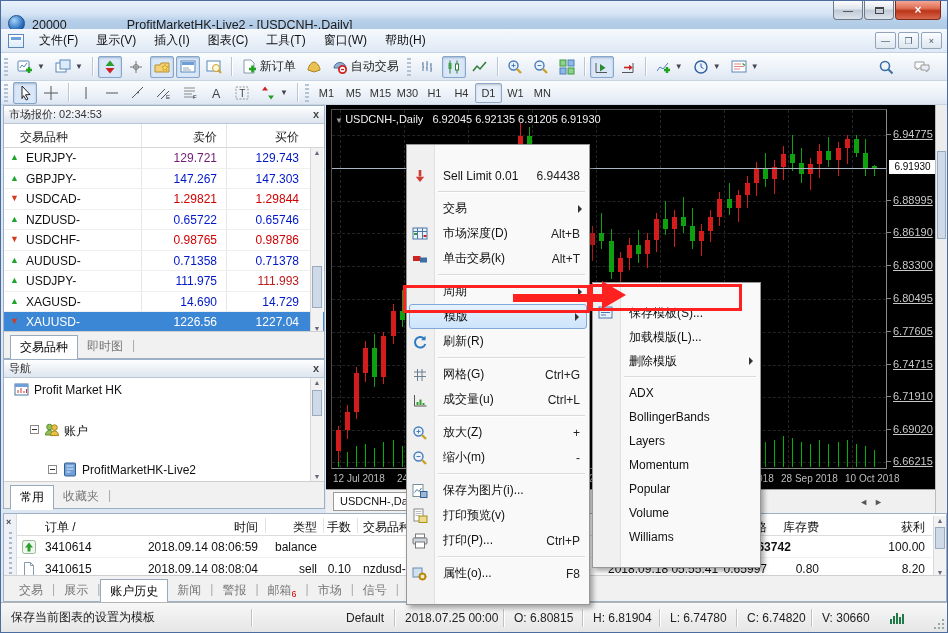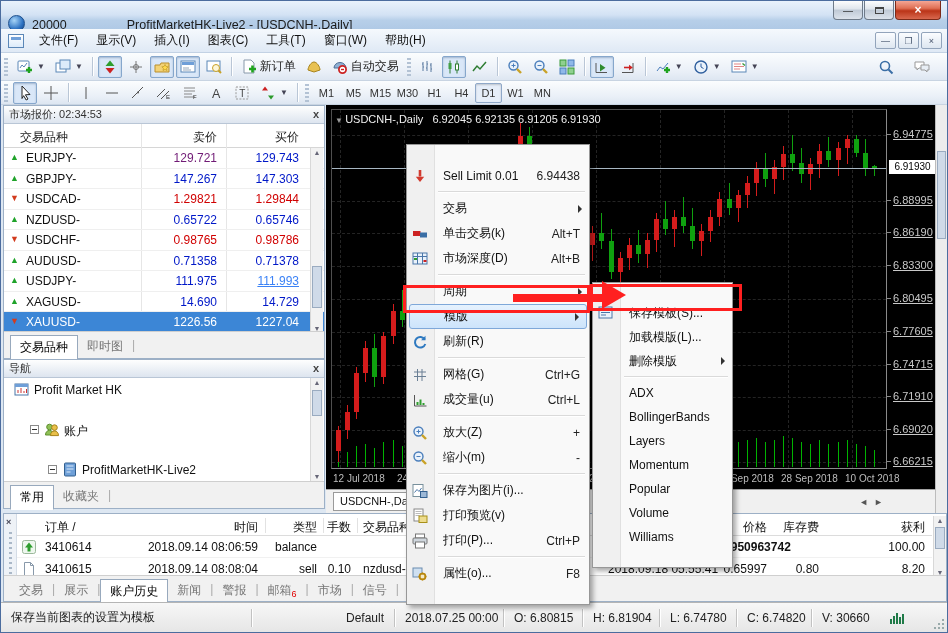--- a/index.html
+++ b/index.html
@@ -81,21 +81,21 @@
 .plabel{position:absolute;left:563px;width:47px;height:14px;background:#fff;color:#000;font-size:10px;text-align:center;line-height:14px;}
 #dates{position:absolute;left:5px;top:366px;width:600px;height:16px;}
 .xlab{position:absolute;top:2px;font-size:10px;color:#bdbdbd;white-space:nowrap;}
 #chart-tabstrip{position:absolute;left:0;right:0;top:384px;height:24px;background:#f0f0f0;border-top:1px solid #a3a3a3;display:flex;align-items:center;padding-left:7px;}
 .chart-tab{height:19px;background:#fff;border:1px solid #9a9a9a;padding:2px 6px;font-size:11px;width:92px;overflow:hidden;white-space:nowrap;}
 .tab-arrows{margin-left:auto;margin-right:46px;color:#555;font-size:9px;letter-spacing:6px;}
 #chart-vscroll{position:absolute;left:934px;top:104px;width:12px;height:408px;background:#ececec;border-left:1px solid #bcbcbc;}
 
 .cmenu{position:absolute;background:linear-gradient(to right,#f0f0f0 27px,#e0e0e0 27px,#e0e0e0 28px,#f9f9f9 28px);border:1px solid #979797;box-shadow:3px 3px 5px rgba(0,0,0,.35);padding:18px 0;z-index:40;}
 #cmenu{left:405px;top:143px;width:184px;}
-#csub{left:591px;top:281px;width:141px;z-index:45;}
+#csub{left:591px;top:281px;width:169px;z-index:45;}
 .mitem{position:relative;height:25px;display:flex;align-items:center;padding-left:36px;padding-right:9px;font-size:12px;color:#111;white-space:nowrap;}
 #csub .mitem{height:24px;}
 .mitem .micon{position:absolute;left:5px;top:50%;margin-top:-8px;width:18px;line-height:0;}
 .msc{margin-left:auto;color:#222;padding-left:12px;}
 .marr{position:absolute;right:7px;top:50%;margin-top:-4px;width:0;height:0;border-left:4px solid #333;border-top:4px solid rgba(0,0,0,0);border-bottom:4px solid rgba(0,0,0,0);}
 .mitem.selected{background:linear-gradient(#e6f2fe,#cde4fb);border:1px solid #7fa8d9;border-radius:3px;margin:0 2px;padding-left:34px;}
 .msep{height:8px;position:relative;}
 .msep:after{content:"";position:absolute;left:31px;right:4px;top:3px;height:1px;background:#dadada;box-shadow:0 1px 0 #fff;}
 
 .ann-box{position:absolute;border:3px solid #ff2020;z-index:50;}
@@ -515,21 +515,21 @@
         <div class="mw-row">
           <span class="arr arr-up" style="left: 6px; color: rgb(31, 163, 42);">▲</span>
           <span style="left: 22px;">AUDUSD-</span>
           <span class="num" style="right: 107px; color: rgb(0, 24, 200);">0.71358</span>
           <span class="num" style="right: 25px; color: rgb(0, 24, 200);">0.71378</span>
         </div>
         <div class="mw-row">
           <span class="arr arr-up" style="left: 6px; color: rgb(31, 163, 42);">▲</span>
           <span style="left: 22px;">USDJPY-</span>
           <span class="num" style="right: 107px; color: rgb(0, 24, 200);">111.975</span>
-          <span class="num" style="right: 25px; color: #3b82f6; text-decoration: underline;">111.993</span>
+          <span class="num" style="right: 25px; color: #b91c1c;">111.993</span>
         </div>
         <div class="mw-row">
           <span class="arr arr-up" style="left: 6px; color: rgb(31, 163, 42);">▲</span>
           <span style="left: 22px;">XAGUSD-</span>
           <span class="num" style="right: 107px; color: rgb(0, 24, 200);">14.690</span>
           <span class="num" style="right: 25px; color: rgb(0, 24, 200);">14.729</span>
         </div>
         <div class="mw-row selected">
           <span class="arr arr-down" style="left: 6px; color: rgb(210, 59, 30);">▼</span>
           <span style="left: 22px;">XAUUSD-</span>
@@ -954,36 +954,36 @@
         <span>Sell Limit 0.01</span>
         <span class="msc">6.94438</span>
       </div>
       <div class="msep"></div>
       <div class="mitem">
         <span>交易</span>
         <span class="marr"></span>
       </div>
       <div class="mitem">
         <span class="micon"><svg width="16" height="16" viewBox="0 0 16 16" fill="none" stroke-width="1">
-            <rect x="1" y="5" width="7.5" height="5" fill="#cc2222"></rect>
-            <rect x="8" y="6.5" width="7" height="5" fill="#3a6ea5"></rect>
-          </svg></span>
-        <span>单击交易(k)</span>
-        <span class="msc">Alt+T</span>
-      </div>
-      <div class="mitem">
-        <span class="micon"><svg width="16" height="16" viewBox="0 0 16 16" fill="none" stroke-width="1">
             <rect x="1" y="2" width="14" height="11" fill="#eaf2fb" stroke="#4a76a8"></rect>
             <path d="M1 5.5h14M5.5 2v11M10.5 2v11" stroke="#4a76a8"></path>
             <rect x="2" y="7" width="3" height="2" fill="#2e9e2e"></rect>
             <rect x="11.5" y="9" width="3" height="2" fill="#cc2222"></rect>
           </svg></span>
         <span>市场深度(D)</span>
         <span class="msc">Alt+B</span>
       </div>
+      <div class="mitem">
+        <span class="micon"><svg width="16" height="16" viewBox="0 0 16 16" fill="none" stroke-width="1">
+            <rect x="1" y="5" width="7.5" height="5" fill="#cc2222"></rect>
+            <rect x="8" y="6.5" width="7" height="5" fill="#3a6ea5"></rect>
+          </svg></span>
+        <span>单击交易(k)</span>
+        <span class="msc">Alt+T</span>
+      </div>
       <div class="msep"></div>
       <div class="mitem">
         <span>周期</span>
         <span class="marr"></span>
       </div>
       <div class="mitem selected">
         <span>模版</span>
         <span class="marr"></span>
       </div>
       <div class="mitem">

